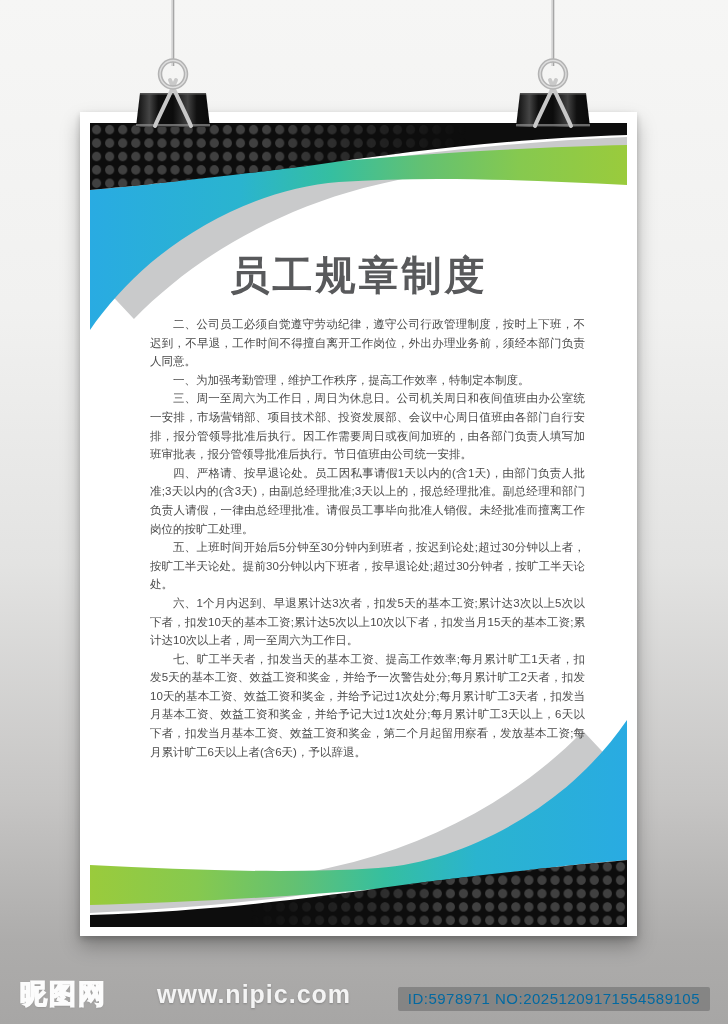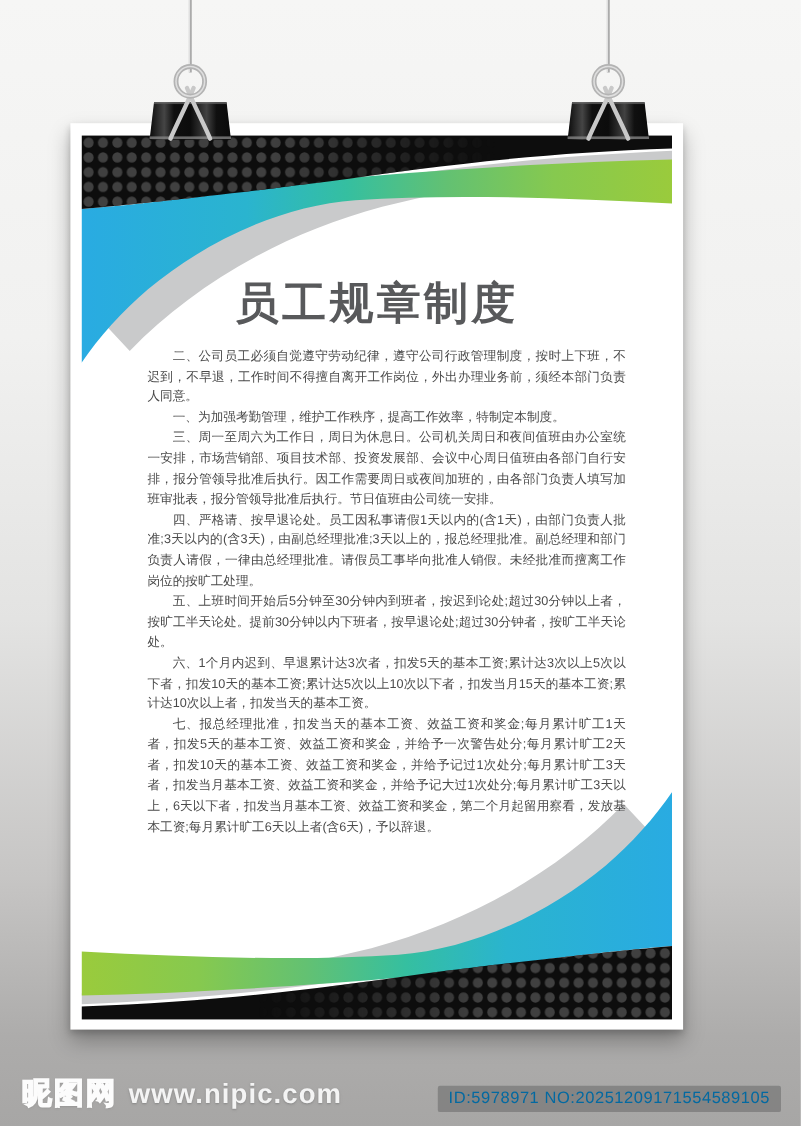--- a/index.html
+++ b/index.html
@@ -9,21 +9,21 @@
     background:linear-gradient(180deg,#f6f6f5 0%,#f1f1f0 30%,#e3e3e2 55%,#c6c5c4 78%,#adacab 92%,#a7a6a5 100%);
     position:relative;
   }
   .scene{position:absolute;inset:0;}
   
   .clip{position:absolute;top:0;width:100px;height:130px;z-index:5;}
   .clip-left{left:123px;}
   .clip-right{left:503px;}
   
   .poster{
-    position:absolute;left:64px;top:112px;width:557px;height:824px;
+    position:absolute;left:80px;top:112px;width:557px;height:824px;
     background:#ffffff;z-index:2;
     box-shadow:0 3px 6px rgba(0,0,0,.18),0 10px 18px rgba(0,0,0,.28);
   }
   .deco{position:absolute;left:10px;width:537px;height:320px;pointer-events:none;}
   .deco-top{top:11px;}
   .deco-bottom{bottom:9px;transform:rotate(180deg);}
   .poster-title{
     position:absolute;top:136px;left:0;right:0;margin:0;
     text-align:center;font-size:40px;font-weight:bold;
     letter-spacing:3px;color:#58595b;z-index:3;
@@ -42,20 +42,21 @@
   .wm-logo{
     font-size:27px;font-weight:bold;letter-spacing:2px;
     color:rgba(190,190,190,.35);
     -webkit-text-stroke:1.5px #fcfcfc;
     text-shadow:0 1px 2px rgba(110,110,110,.55);
     text-align:right;
   }
   .wm-url{
     font-size:25px;font-weight:bold;color:#f4f4f4;letter-spacing:1px;
     text-shadow:0 1px 2px rgba(110,110,110,.6);
+    margin-left:40px;
   }
   .id-badge{
     position:absolute;right:18px;bottom:13px;z-index:6;
     background:rgba(128,128,128,.88);color:#0369a1;
     font-size:15px;padding:3px 10px 4px;border-radius:2px;
     letter-spacing:.5px;white-space:nowrap;
   }
 </style>
 </head>
 <body>
@@ -127,22 +128,22 @@
       </svg>
 
     <h1 class="poster-title">员工规章制度</h1>
 
     <div class="rules">
       <p>二、公司员工必须自觉遵守劳动纪律，遵守公司行政管理制度，按时上下班，不迟到，不早退，工作时间不得擅自离开工作岗位，外出办理业务前，须经本部门负责人同意。</p>
       <p>一、为加强考勤管理，维护工作秩序，提高工作效率，特制定本制度。</p>
       <p>三、周一至周六为工作日，周日为休息日。公司机关周日和夜间值班由办公室统一安排，市场营销部、项目技术部、投资发展部、会议中心周日值班由各部门自行安排，报分管领导批准后执行。因工作需要周日或夜间加班的，由各部门负责人填写加班审批表，报分管领导批准后执行。节日值班由公司统一安排。</p>
       <p>四、严格请、按早退论处。员工因私事请假1天以内的(含1天)，由部门负责人批准;3天以内的(含3天)，由副总经理批准;3天以上的，报总经理批准。副总经理和部门负责人请假，一律由总经理批准。请假员工事毕向批准人销假。未经批准而擅离工作岗位的按旷工处理。</p>
       <p>五、上班时间开始后5分钟至30分钟内到班者，按迟到论处;超过30分钟以上者，按旷工半天论处。提前30分钟以内下班者，按早退论处;超过30分钟者，按旷工半天论处。</p>
-      <p>六、1个月内迟到、早退累计达3次者，扣发5天的基本工资;累计达3次以上5次以下者，扣发10天的基本工资;累计达5次以上10次以下者，扣发当月15天的基本工资;累计达10次以上者，扣发当天的基本工资。</p>
-      <p>七、报总经理批准，扣发当天的基本工资、效益工资和奖金;每月累计旷工1天者，扣发5天的基本工资、效益工资和奖金，并给予一次警告处分;每月累计旷工2天者，扣发10天的基本工资、效益工资和奖金，并给予记过1次处分;每月累计旷工3天者，扣发当月基本工资、效益工资和奖金，并给予记大过1次处分;每月累计旷工3天以上，6天以下者，扣发当月基本工资、效益工资和奖金，第二个月起留用察看，发放基本工资;每月累计旷工6天以上者(含6天)，予以辞退。</p>
+      <p>六、1个月内迟到、早退累计达3次者，扣发5天的基本工资;累计达3次以上5次以下者，扣发10天的基本工资;累计达5次以上10次以下者，扣发当月15天的基本工资;累计达10次以上者，周一至周六为工作日。</p>
+      <p>七、旷工半天者，扣发当天的基本工资、提高工作效率;每月累计旷工1天者，扣发5天的基本工资、效益工资和奖金，并给予一次警告处分;每月累计旷工2天者，扣发10天的基本工资、效益工资和奖金，并给予记过1次处分;每月累计旷工3天者，扣发当月基本工资、效益工资和奖金，并给予记大过1次处分;每月累计旷工3天以上，6天以下者，扣发当月基本工资、效益工资和奖金，第二个月起留用察看，发放基本工资;每月累计旷工6天以上者(含6天)，予以辞退。</p>
     </div>
 
     <svg class="deco deco-bottom" viewBox="0 0 550 320" preserveAspectRatio="none">
         <use href="#decoSwoosh"></use>
       </svg>
   </div>
 
   <div class="watermark">
     <span class="wm-logo">昵图网</span>
     <span class="wm-url">www.nipic.com</span>

